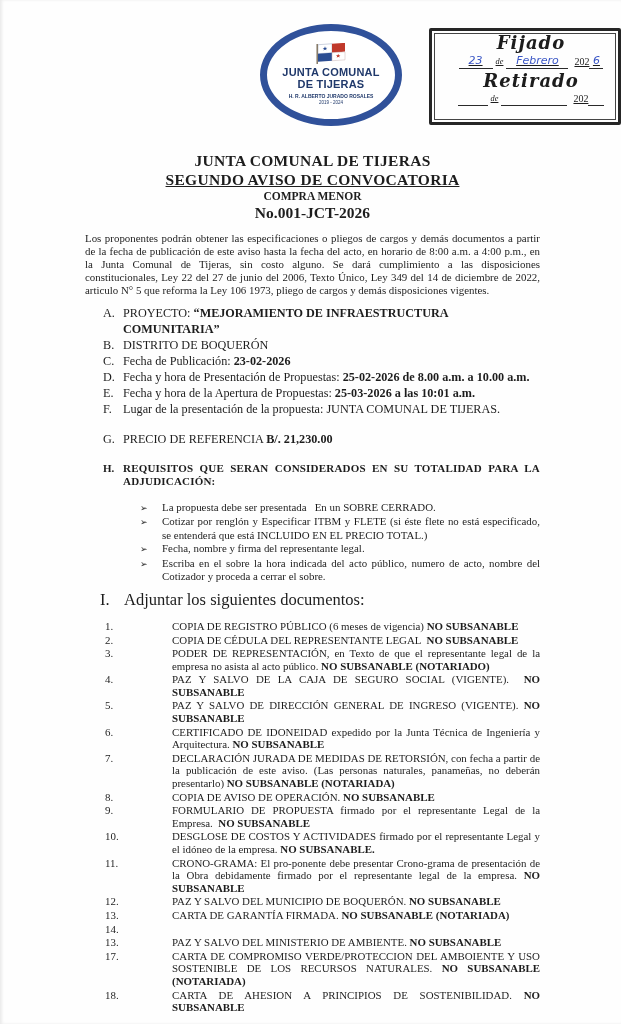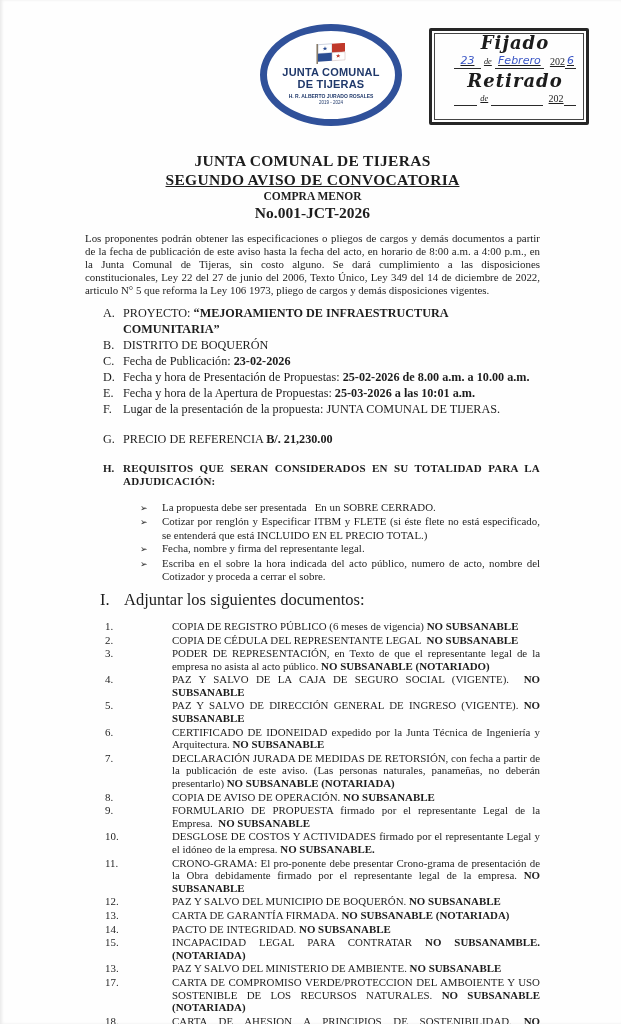--- a/index.html
+++ b/index.html
@@ -39,21 +39,21 @@
     font-weight:bold; color:#20396b;
     font-size:5px; line-height:7px; margin-top:3px;
   }
   .logo-period {
     font-family:"Liberation Sans", sans-serif;
     color:#20396b; font-size:4.5px; line-height:6px;
   }
 
   .stamp {
     position:absolute; left:429px; top:28px;
-    width:160px; height:97px;
+    width:192px; height:97px;
     border:3px solid #262626;
     border-radius:2px;
     box-sizing:border-box;
     outline:1px solid #444; outline-offset:-6px;
     padding:2px 10px 0 22px;
     text-align:center;
   }
   .stamp-script {
     font-family:"DejaVu Serif", serif;
     font-style:italic; font-weight:bold;
@@ -290,27 +290,22 @@
         <span class="doc-text"><span>PAZ Y SALVO DEL MUNICIPIO DE BOQUERÓN. </span><span class="b">NO SUBSANABLE</span></span>
       </div>
 
       <div class="doc-row">
         <span class="doc-num">13.</span>
         <span class="doc-text"><span>CARTA DE GARANTÍA FIRMADA. </span><span class="b">NO SUBSANABLE (NOTARIADA)</span></span>
       </div>
 
       <div class="doc-row">
         <span class="doc-num">14.</span>
-        <span class="doc-text"><span>PACTO DE INTEGRIDAD. </span><span class="b">NO SUBSANABLE</span></span>
-      </div>
-
-      <div class="doc-row">
-        <span class="doc-num">15.</span>
-        <span class="doc-text"><span>INCAPACIDAD LEGAL PARA CONTRATAR </span><span class="b">NO SUBSANAMBLE. (NOTARIADA)</span></span>
-      </div>
+      </div>
+
 
       <div class="doc-row">
         <span class="doc-num">13.</span>
         <span class="doc-text"><span>PAZ Y SALVO DEL MINISTERIO DE AMBIENTE. </span><span class="b">NO SUBSANABLE</span></span>
       </div>
 
       <div class="doc-row">
         <span class="doc-num">17.</span>
         <span class="doc-text"><span>CARTA DE COMPROMISO VERDE/PROTECCION DEL AMBOIENTE Y USO SOSTENIBLE DE LOS RECURSOS NATURALES. </span><span class="b">NO SUBSANABLE (NOTARIADA)</span></span>
       </div>

